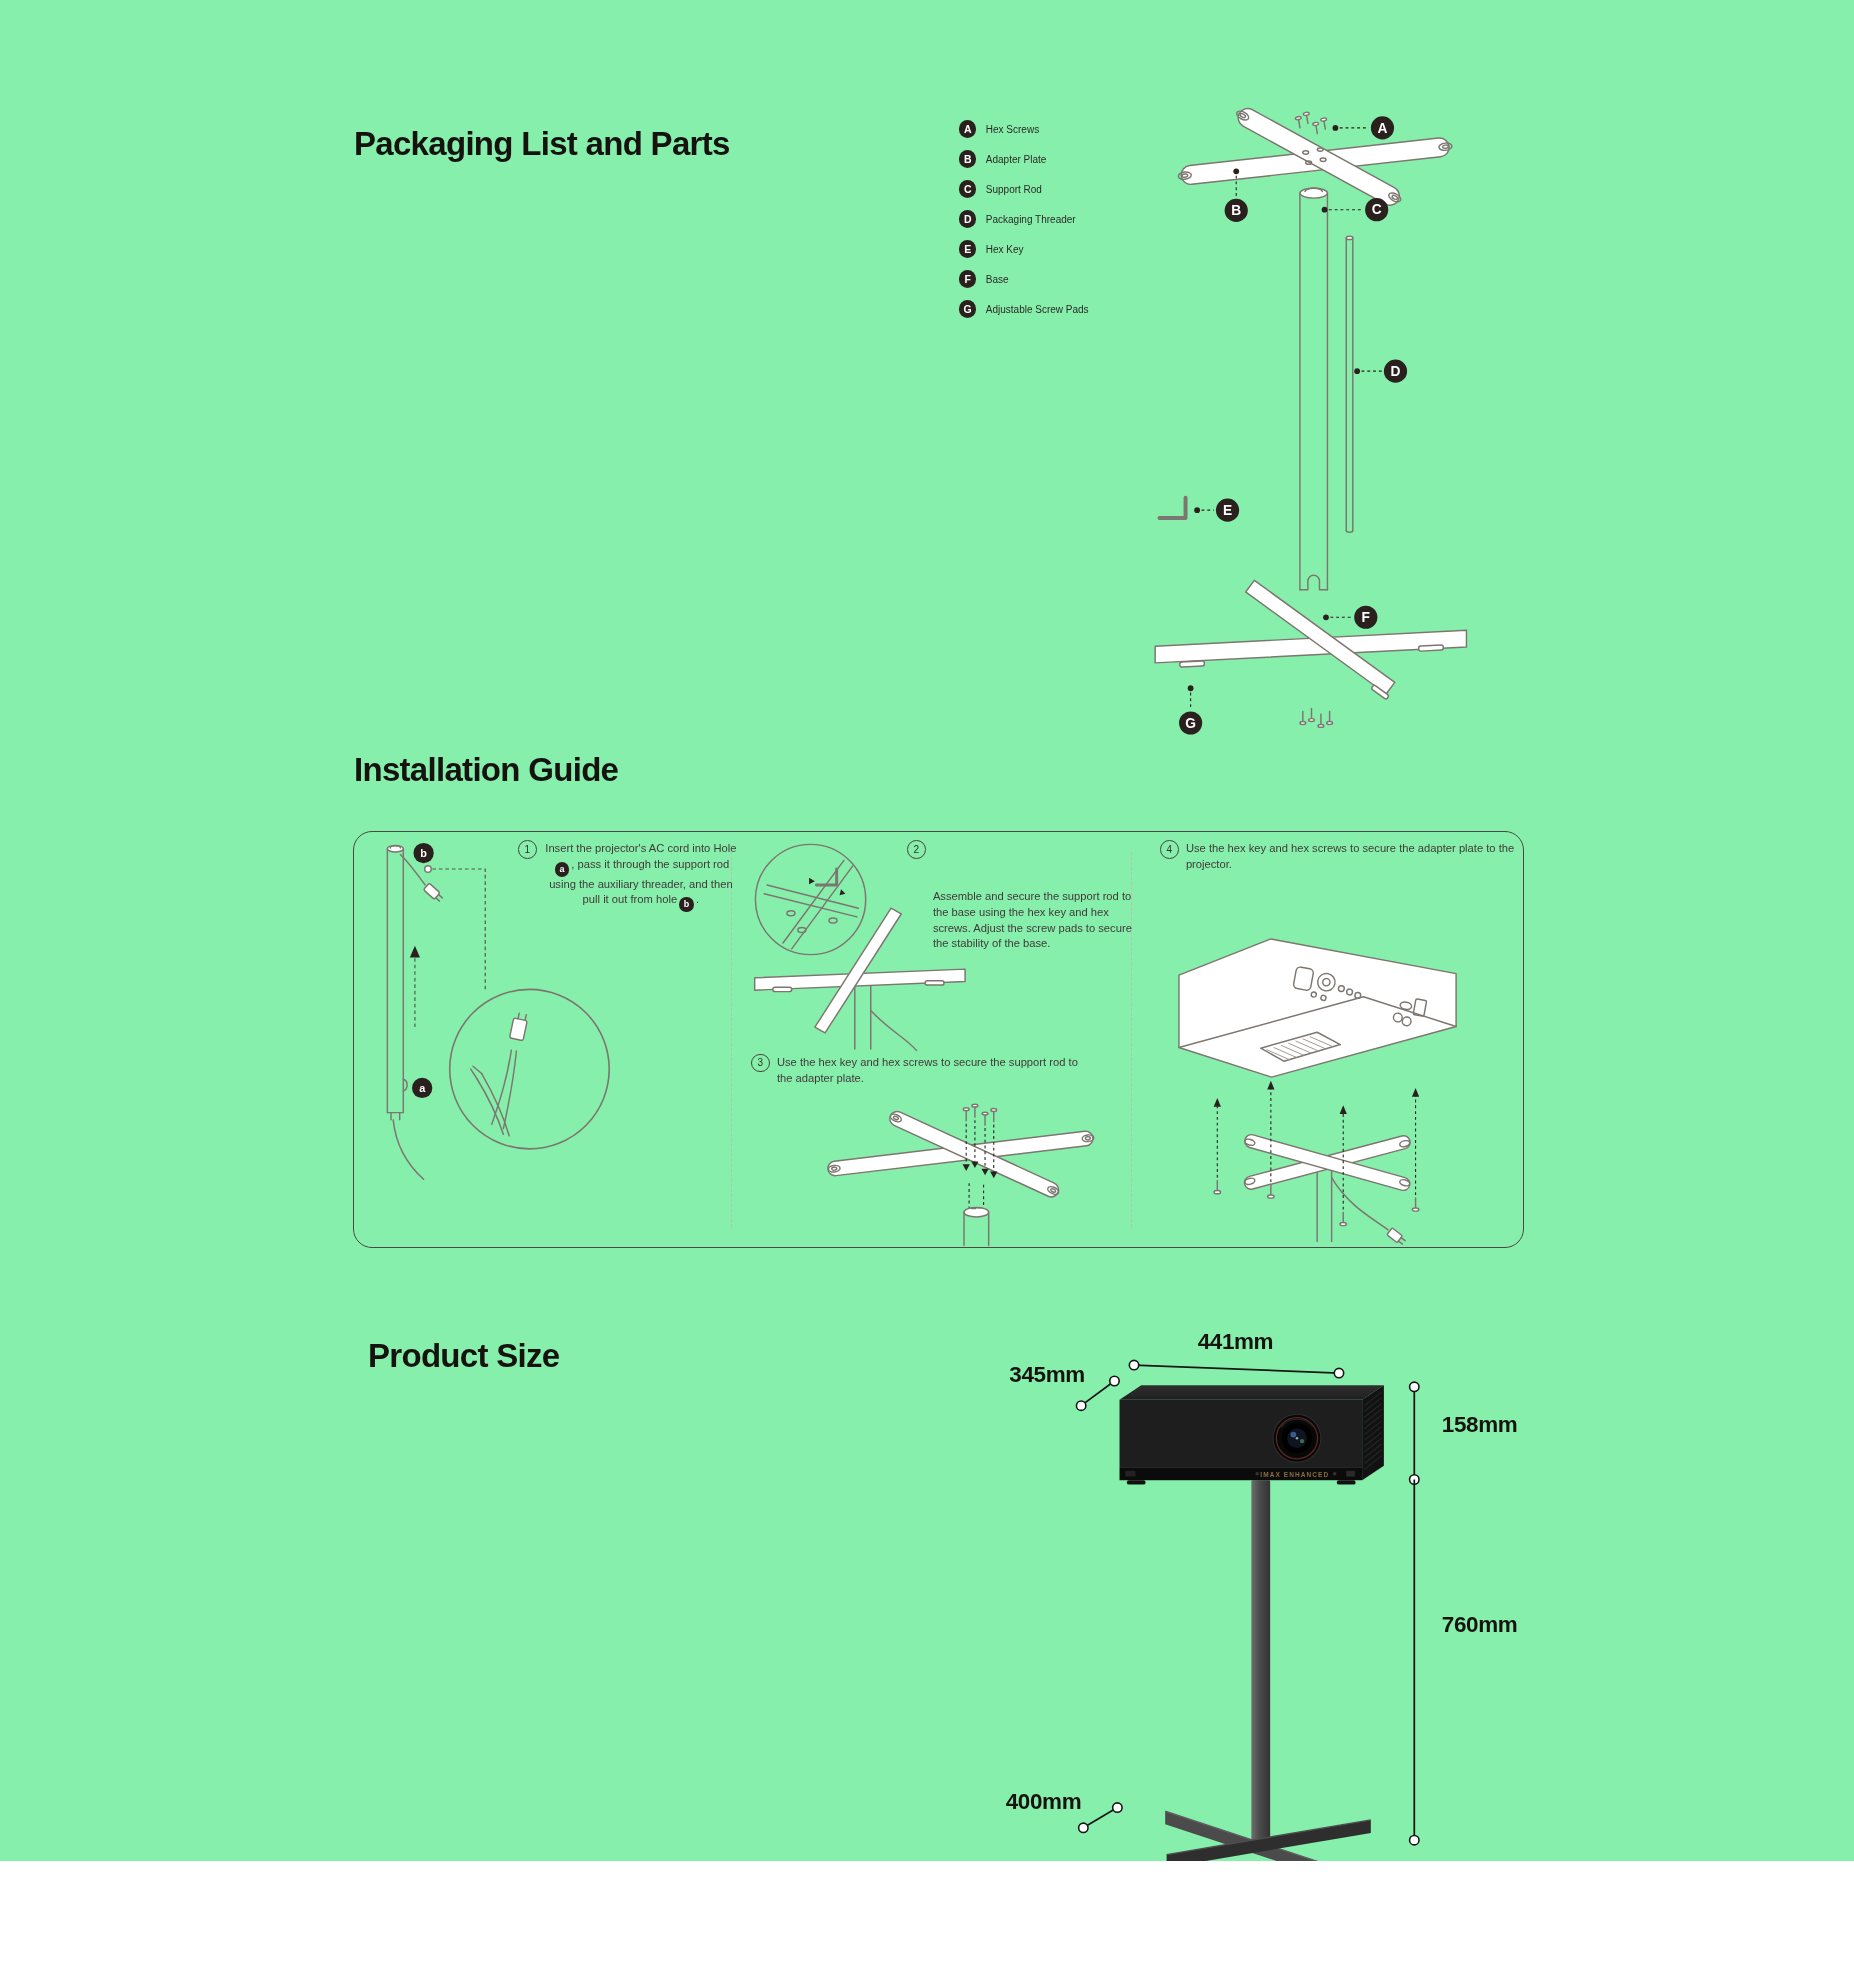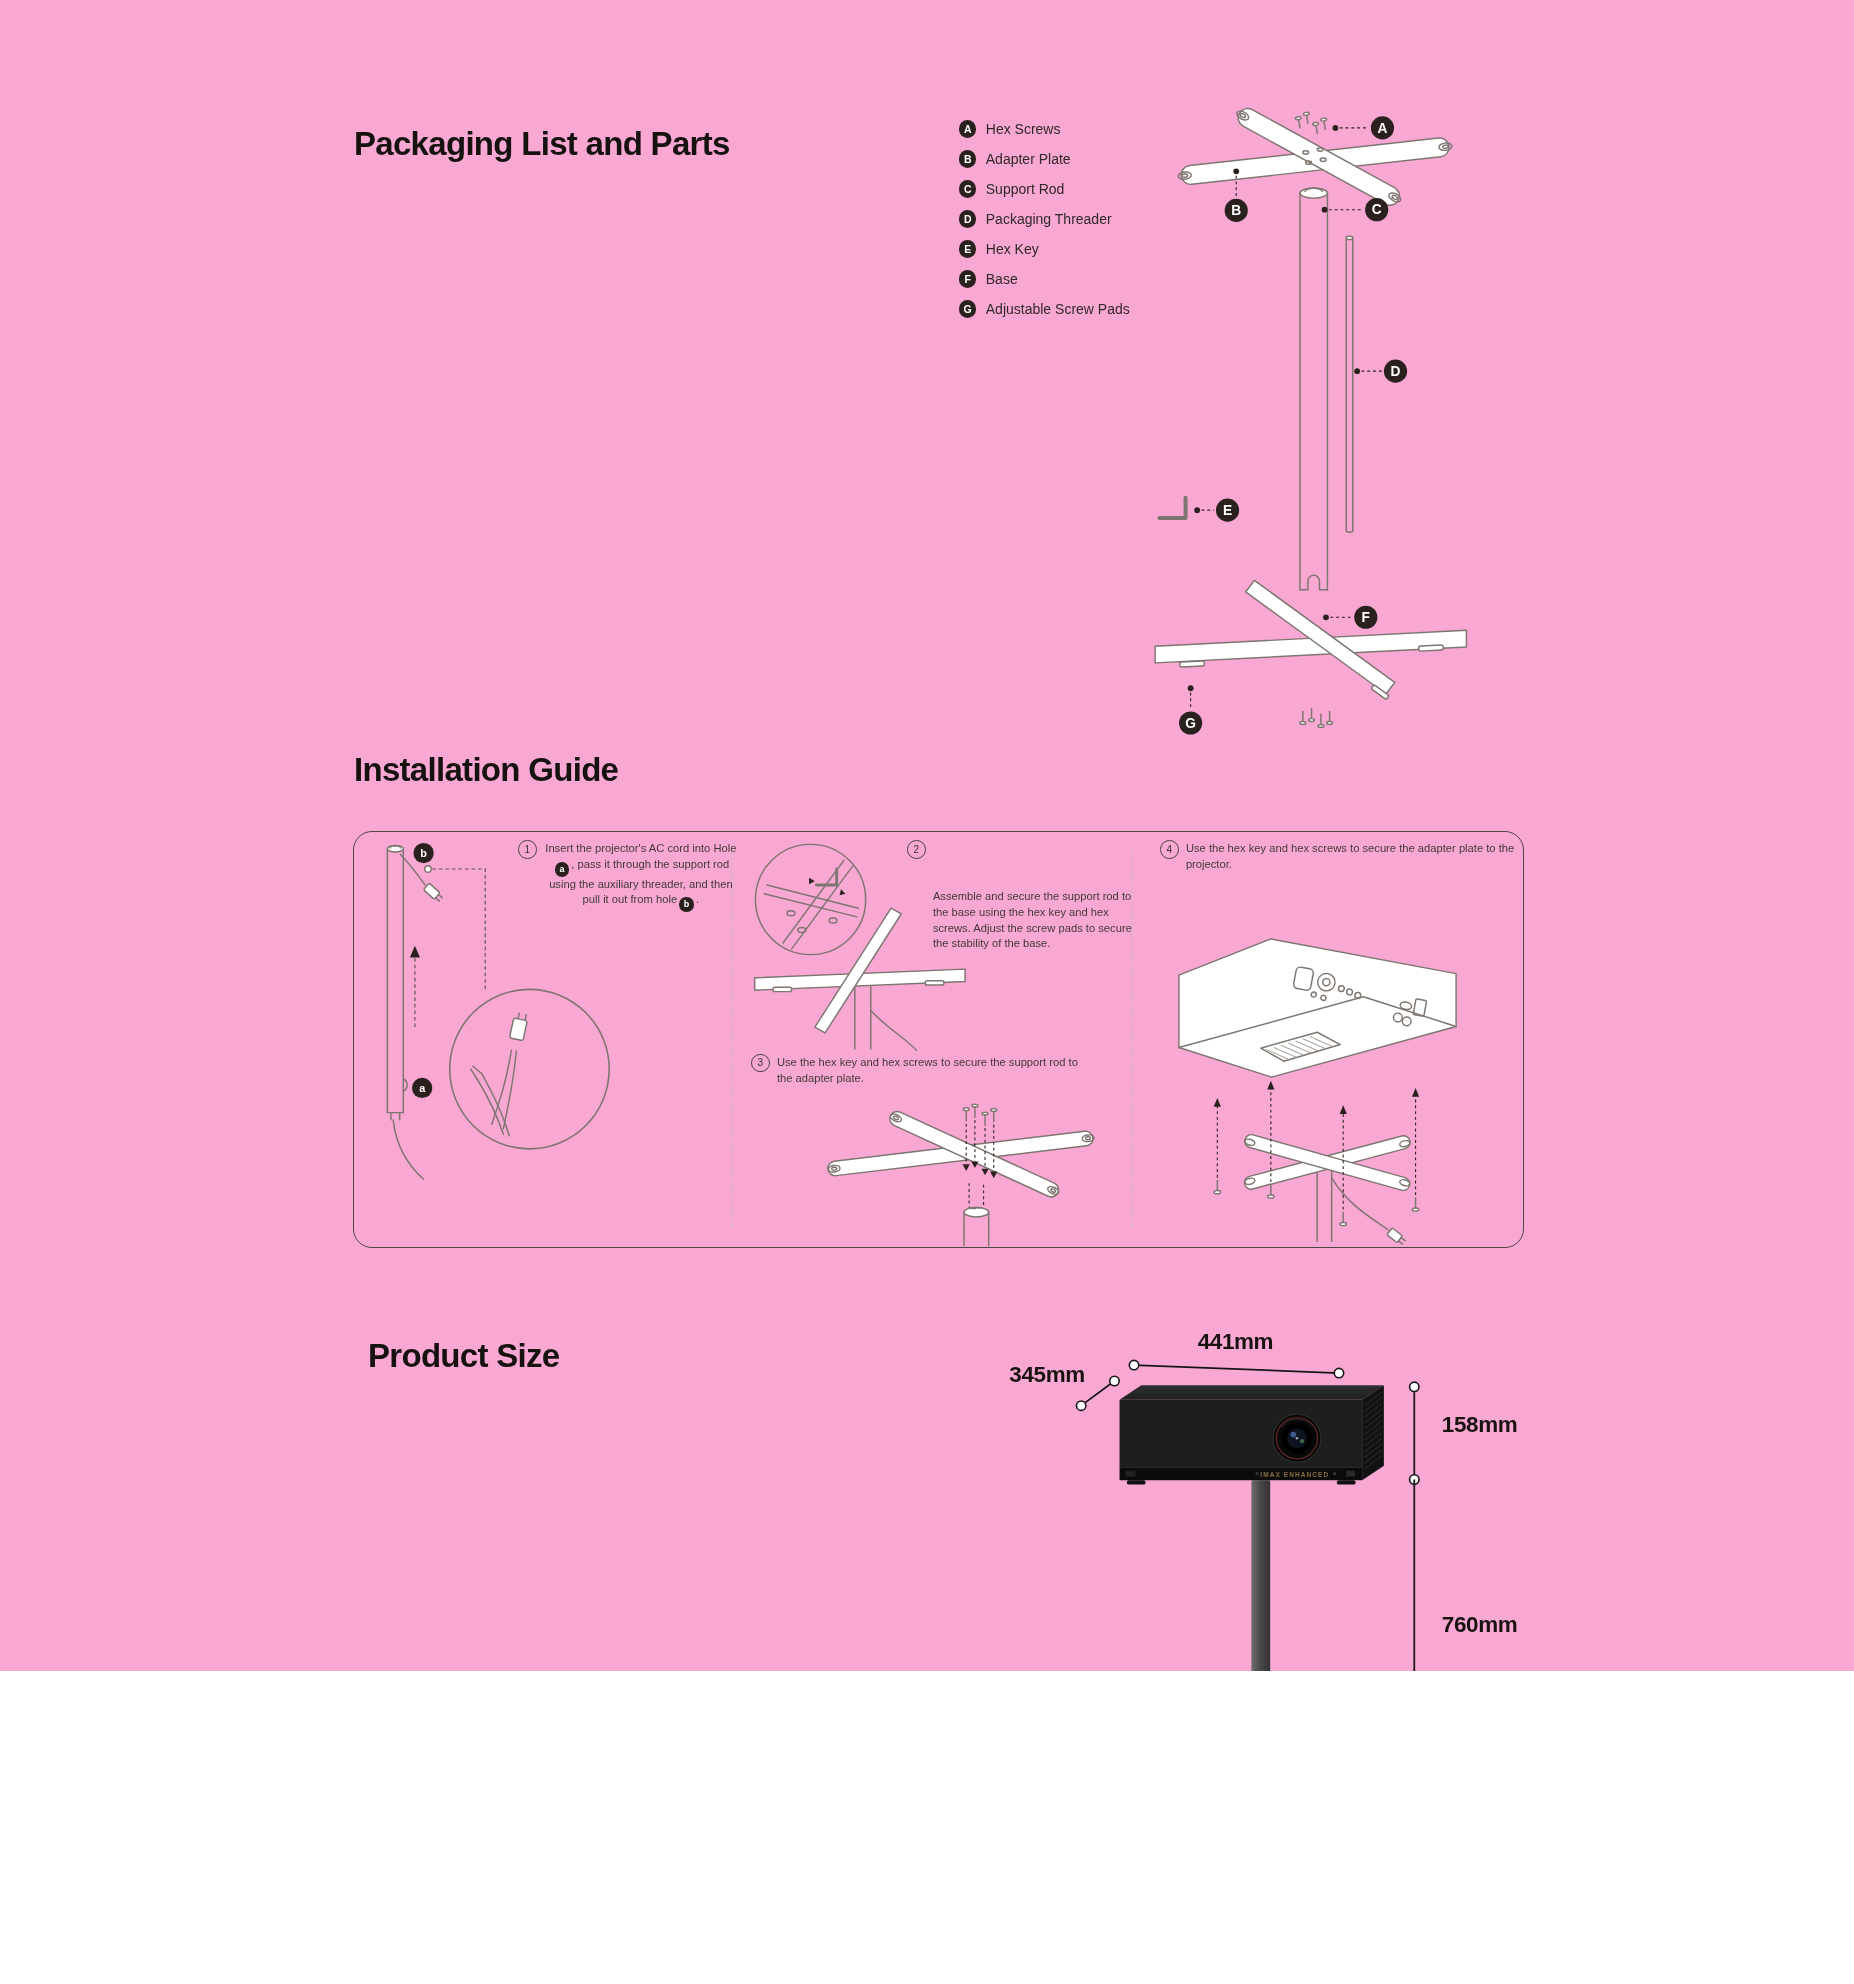--- a/index.html
+++ b/index.html
@@ -1,24 +1,24 @@
 <!DOCTYPE html>
 <html style="font-size:11.6px"><head>
 <meta charset="utf-8">
 <style>
   html,body{margin:0;padding:0;background:#fff;}
-  #page{position:relative;width:1855px;height:1671px;background:#f9a8d4;overflow:hidden;
+  #page{position:relative;width:1855px;height:1861px;background:#86efac;overflow:hidden;
         font-family:"Liberation Sans", sans-serif;}
   .title{position:absolute;font-size:33px;font-weight:700;letter-spacing:-0.7px;color:#16120f;}
   
   .plist{position:absolute;left:959px;top:114px;display:flex;flex-direction:column;}
   .prow{display:flex;align-items:center;height:30px;gap:9.4px;}
   .pbadge{width:17.4px;height:17.4px;border-radius:50%;background:#2a211e;color:#fff;display:flex;
           align-items:center;justify-content:center;font-size:10.5px;font-weight:700;flex:none;}
-  .plabel{font-size:14px;color:#2e2926;}
+  .plabel{font-size:10px;color:#2e2926;}
   
   .gbox{position:absolute;left:353px;top:831px;width:1171px;height:417px;border:1.4px solid #4c4743;
         border-radius:19px;box-sizing:border-box;}
   .gdiv{position:absolute;top:20px;bottom:20px;width:0;border-left:1.1px dashed #c2bcb7;}
   .step{position:absolute;display:flex;gap:7.2px;align-items:flex-start;}
   .stepnum{width:16.7px;height:16.7px;border:1.1px solid #4a4440;border-radius:50%;display:flex;flex:none;
            align-items:center;justify-content:center;font-size:10px;color:#363029;margin-top:-1.4px;}
   .steptext{font-size:11.2px;line-height:15.6px;color:#403a37;}
   .ib{display:inline-flex;width:14.5px;height:14.5px;border-radius:50%;background:#2a211e;color:#fff;
       font-size:9px;font-weight:700;align-items:center;justify-content:center;vertical-align:-3.6px;margin:0 2.2px;}

